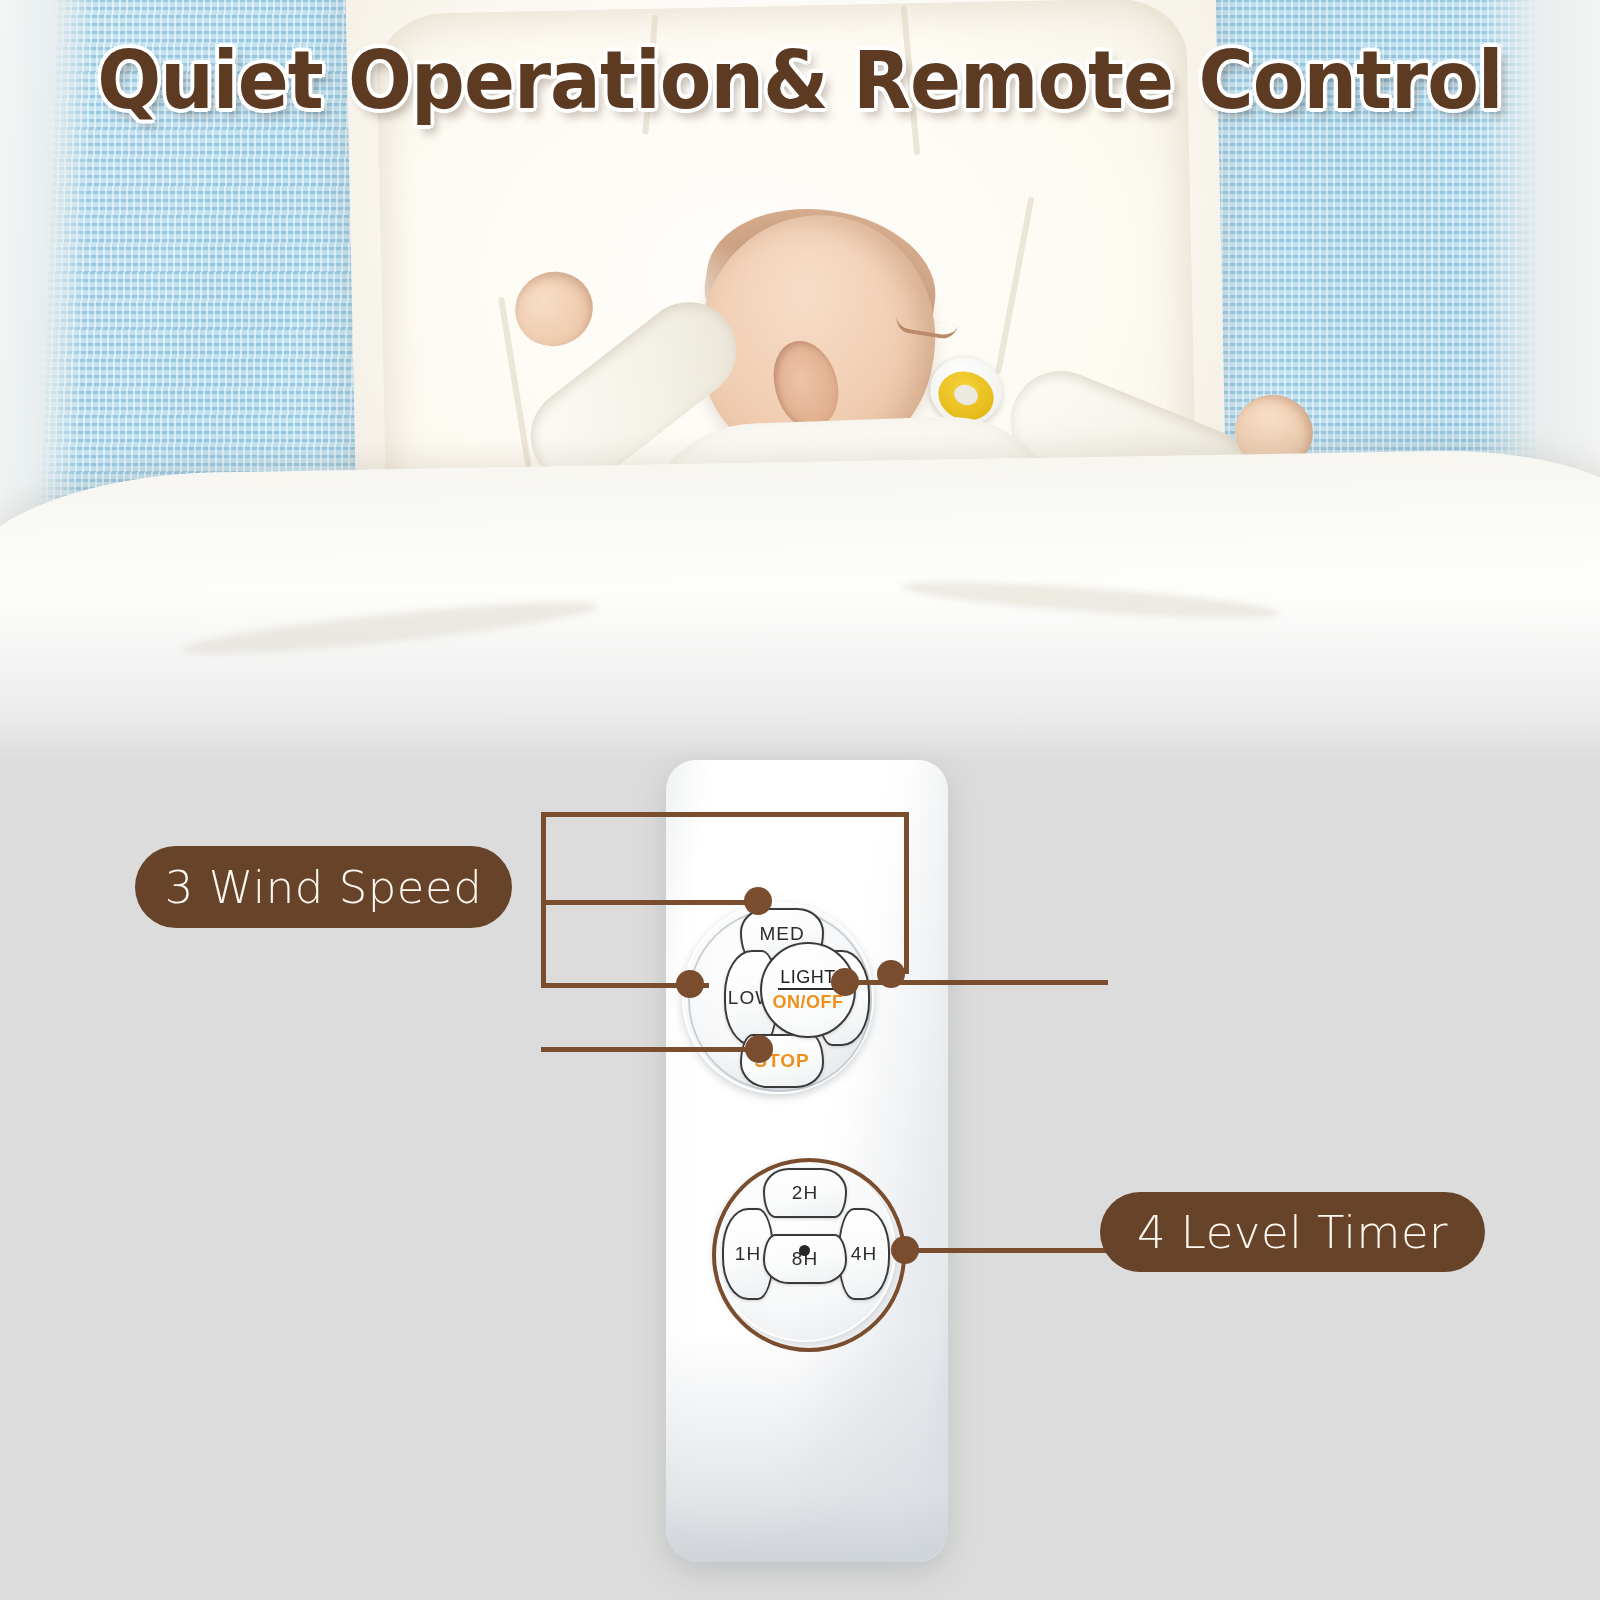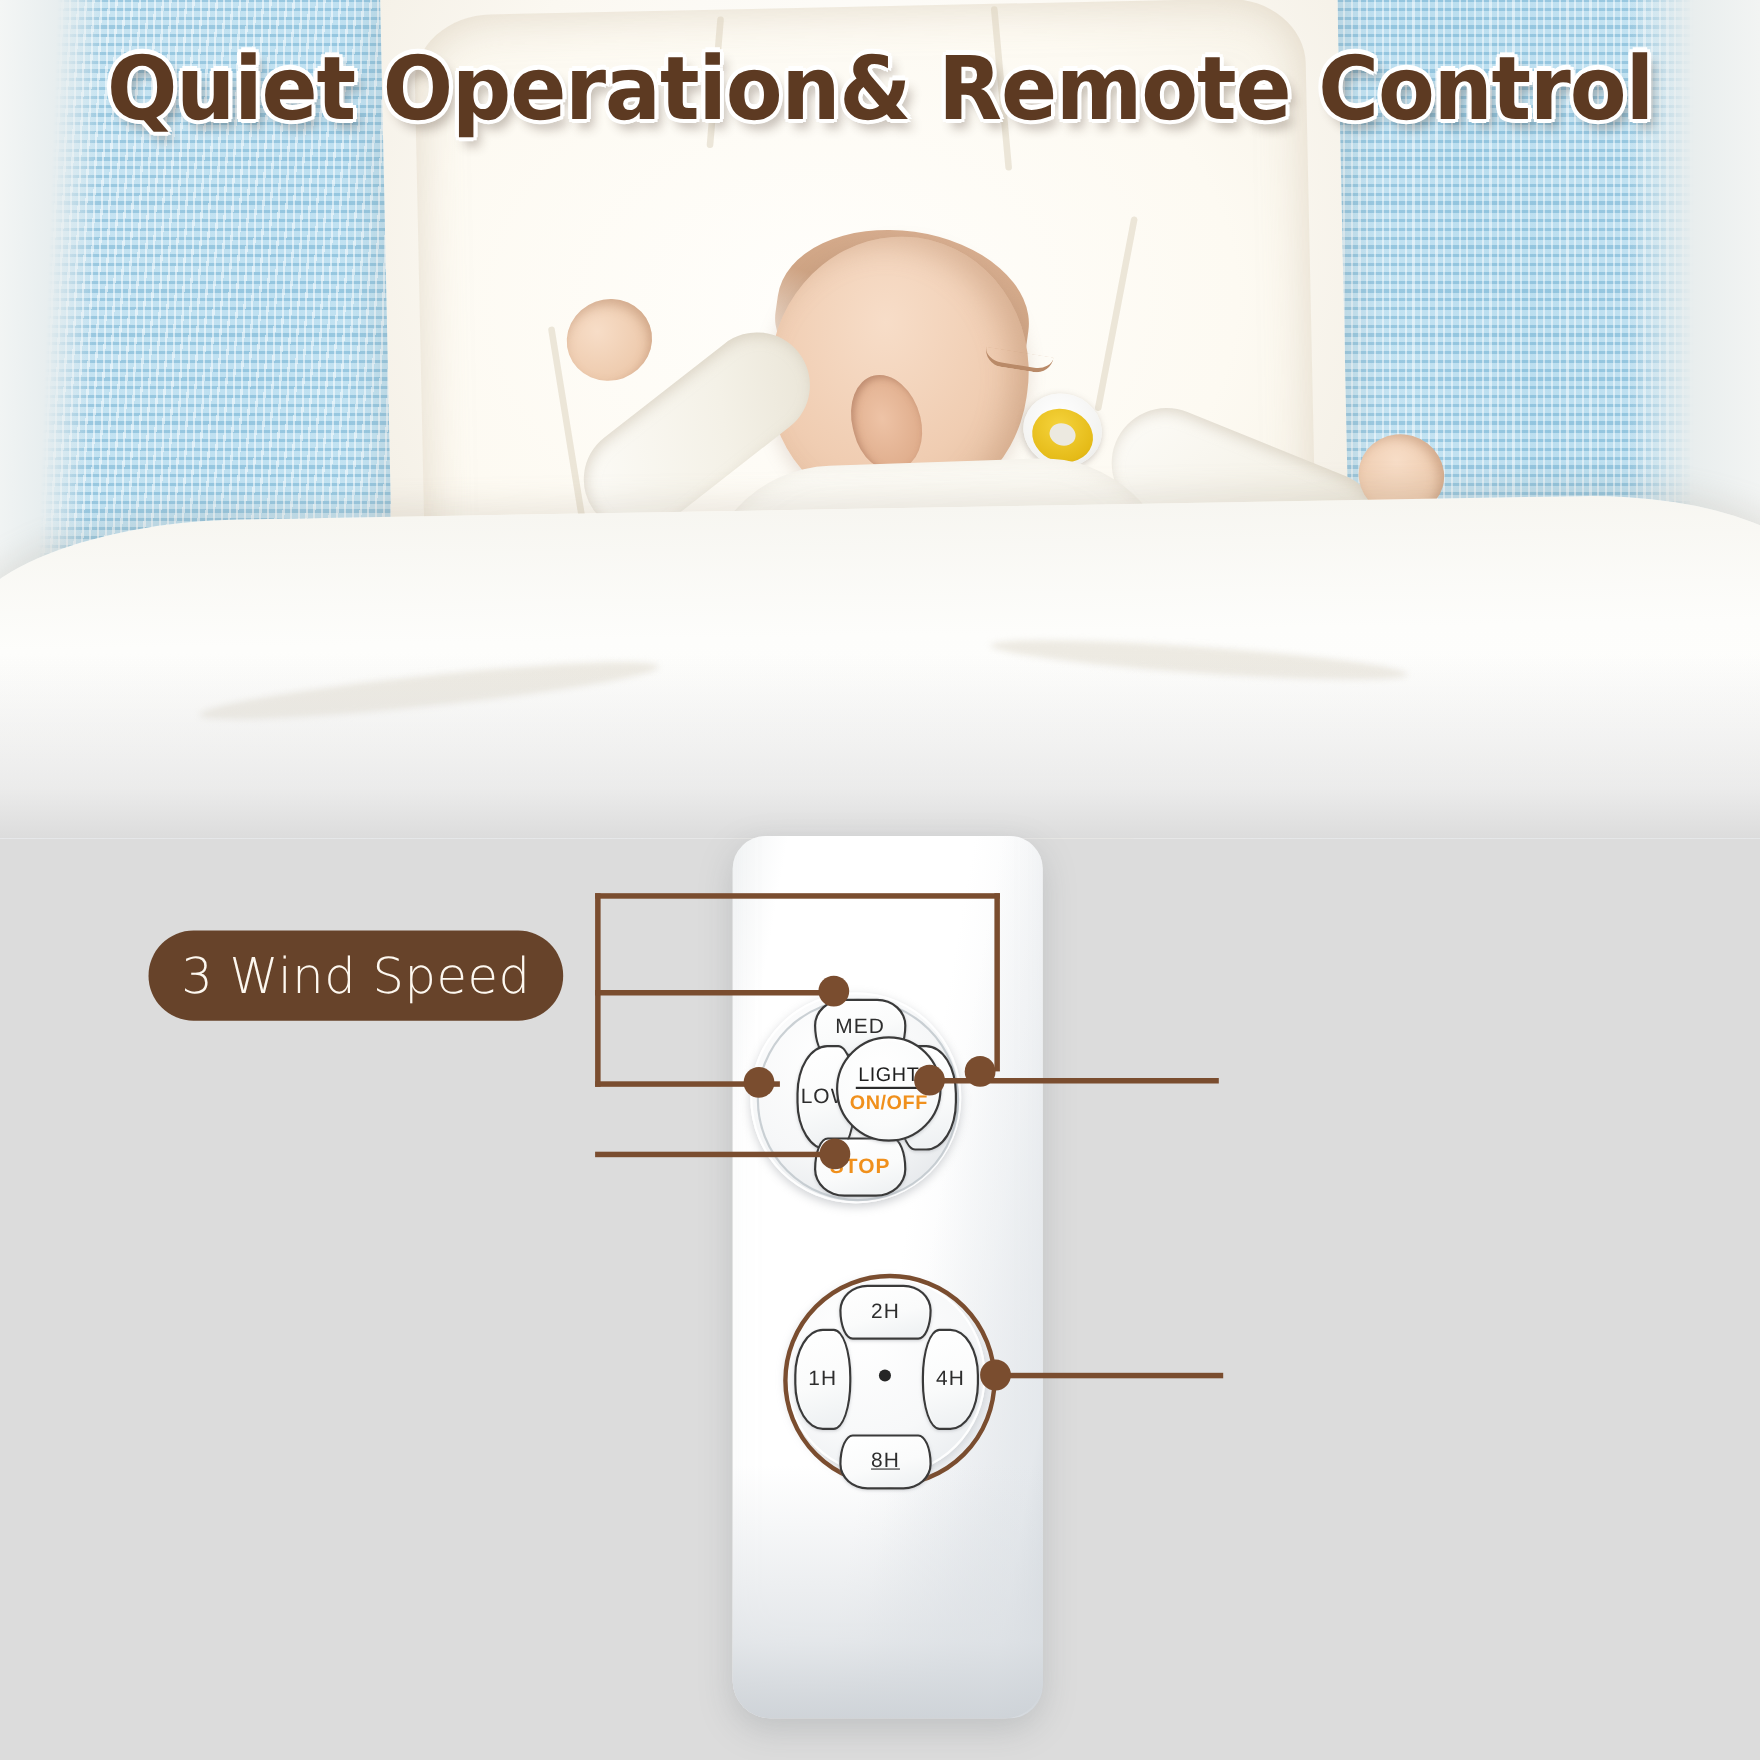--- a/index.html
+++ b/index.html
@@ -234,22 +234,22 @@
   .light-top{font-size:18px;color:#1f1f1f;letter-spacing:.5px;border-bottom:2px solid #2b2b2b;padding:0 2px 1px;}
   .light-bot{font-size:18px;color:#f0901c;font-weight:bold;letter-spacing:.5px;margin-top:3px;}
 
   
   .t-2h{ left:763px;top:1168px;width:80px;height:46px;
          border-radius:42px 42px 20px 20px/38px 38px 44px 44px; }
   .t-1h{ left:722px;top:1208px;width:48px;height:88px;
          border-radius:26px 16px 16px 26px/42px 44px 44px 42px;text-align:center; }
   .t-4h{ left:838px;top:1208px;width:48px;height:88px;
          border-radius:16px 26px 26px 16px/44px 42px 42px 44px; }
-  .t-8h{ left:763px;top:1304px;width:80px;height:46px;
-         border-radius:20px 20px 42px 42px/44px 44px 38px 38px;text-decoration:underline; }
+  .t-8h{ left:763px;top:1234px;width:80px;height:46px;
+         border-radius:20px 20px 42px 42px/44px 44px 38px 38px; }
   .t-dot{
     position:absolute;left:799px;top:1245px;width:11px;height:11px;border-radius:50%;
     background:#262626;
   }
 
   
   .pill{
     position:absolute;
     display:flex;align-items:center;justify-content:center;
     background:#67432a;
@@ -353,14 +353,15 @@
   <div class="ln ln-h" style="left:541px;top:1047px;width:228px;"></div>
   <div class="dot" style="left:745px;top:1035px;"></div>
 
   <div class="ln ln-h" style="left:840px;top:980px;width:268px;"></div>
   <div class="dot" style="left:831px;top:968px;"></div>
 
   <div class="ln ln-h" style="left:900px;top:1248px;width:212px;"></div>
   <div class="dot" style="left:891px;top:1236px;"></div>
 
   <div class="pill pill-wind">3 Wind Speed</div>
+  <div class="pill pill-timer">4 Level Timer</div>
 
 </div>
 
 </body></html>

